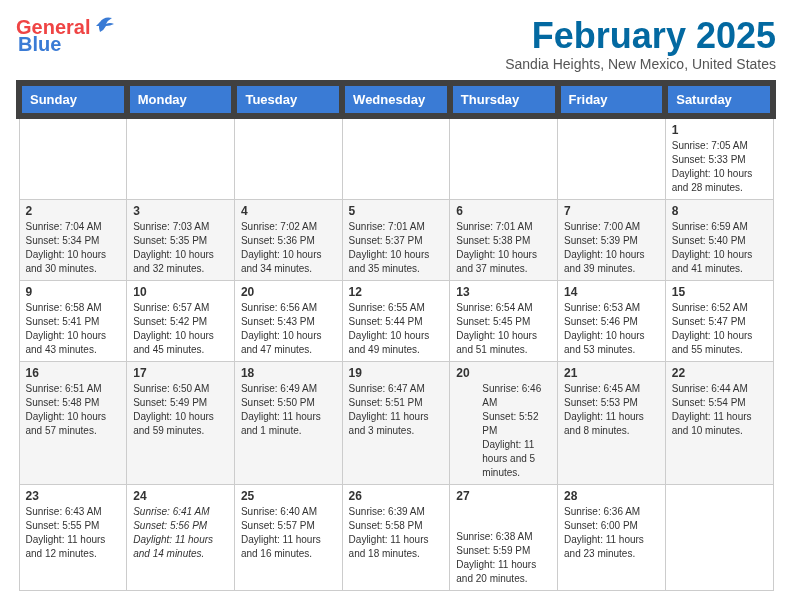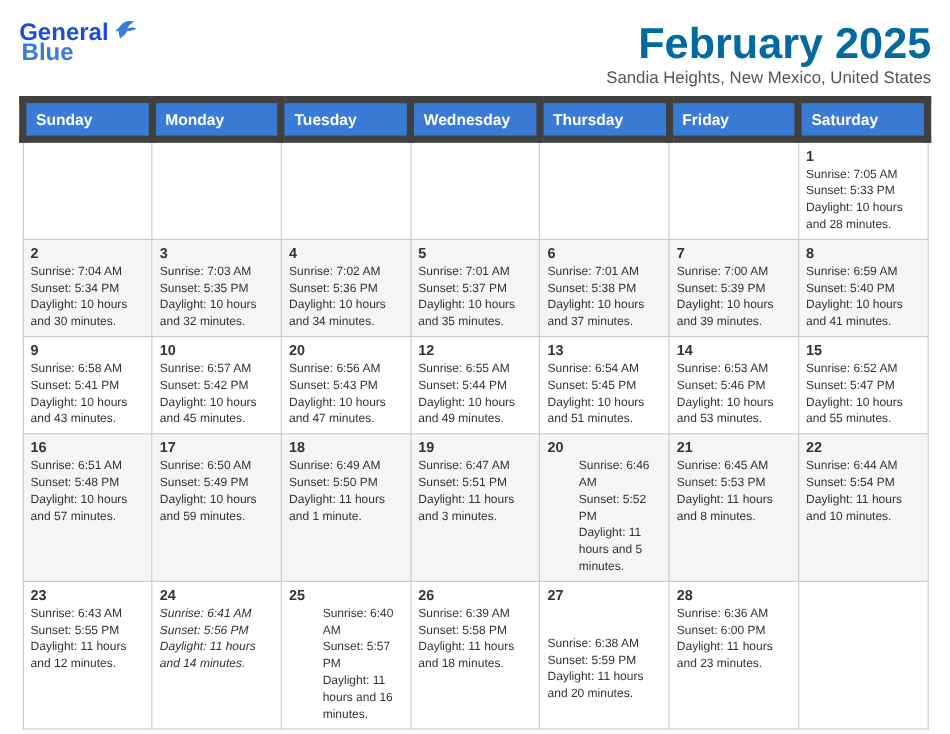--- a/index.html
+++ b/index.html
@@ -75,21 +75,21 @@
     .empty-cell {
       background: #fff !important;
     }
   </style>
 </head>
 <body>
 
 <div class="header">
   <div class="logo">
     <div style="display:flex; align-items:center;">
-      <span style="font-size:20px; font-weight:bold; color:#1d4ed8;">General</span>
+      <span style="font-size:20px; font-weight:bold; color:#ef4444;">General</span>
       <svg width="24" height="20" viewBox="0 0 24 20" style="margin-left:2px; margin-top:-4px;">
         <path d="M8 6 Q12 0 20 2 Q16 4 14 8 Q18 6 22 8 Q18 10 14 10 Q12 14 8 16 Q6 10 8 6Z" fill="#3a7bd5"></path>
         <path d="M8 6 Q6 8 4 10 Q6 10 8 10" fill="#3a7bd5"></path>
       </svg>
     </div>
     <span style="font-size:20px; font-weight:bold; color:#3a7bd5; margin-top:-6px; margin-left:2px;">Blue</span>
   </div>
   <div class="title-section">
     <div class="month-title">February 2025</div>
     <div class="location">Sandia Heights, New Mexico, United States</div>
@@ -263,21 +263,21 @@
 Daylight: 11 hours and 12 minutes.</div>
         </td>
         <td>
           <span class="day-number">24</span>
           <div class="day-info" style="white-space: pre-line; font-style: italic;">Sunrise: 6:41 AM
 Sunset: 5:56 PM
 Daylight: 11 hours and 14 minutes.</div>
         </td>
         <td>
           <span class="day-number">25</span>
-          <div class="day-info" style="white-space: pre-line; margin-left: 28px;">Sunrise: 6:40 AM
+          <div class="day-info" style="white-space: pre-line;">Sunrise: 6:40 AM
 Sunset: 5:57 PM
 Daylight: 11 hours and 16 minutes.</div>
         </td>
         <td>
           <span class="day-number">26</span>
           <div class="day-info" style="white-space: pre-line;">Sunrise: 6:39 AM
 Sunset: 5:58 PM
 Daylight: 11 hours and 18 minutes.</div>
         </td>
         <td>

